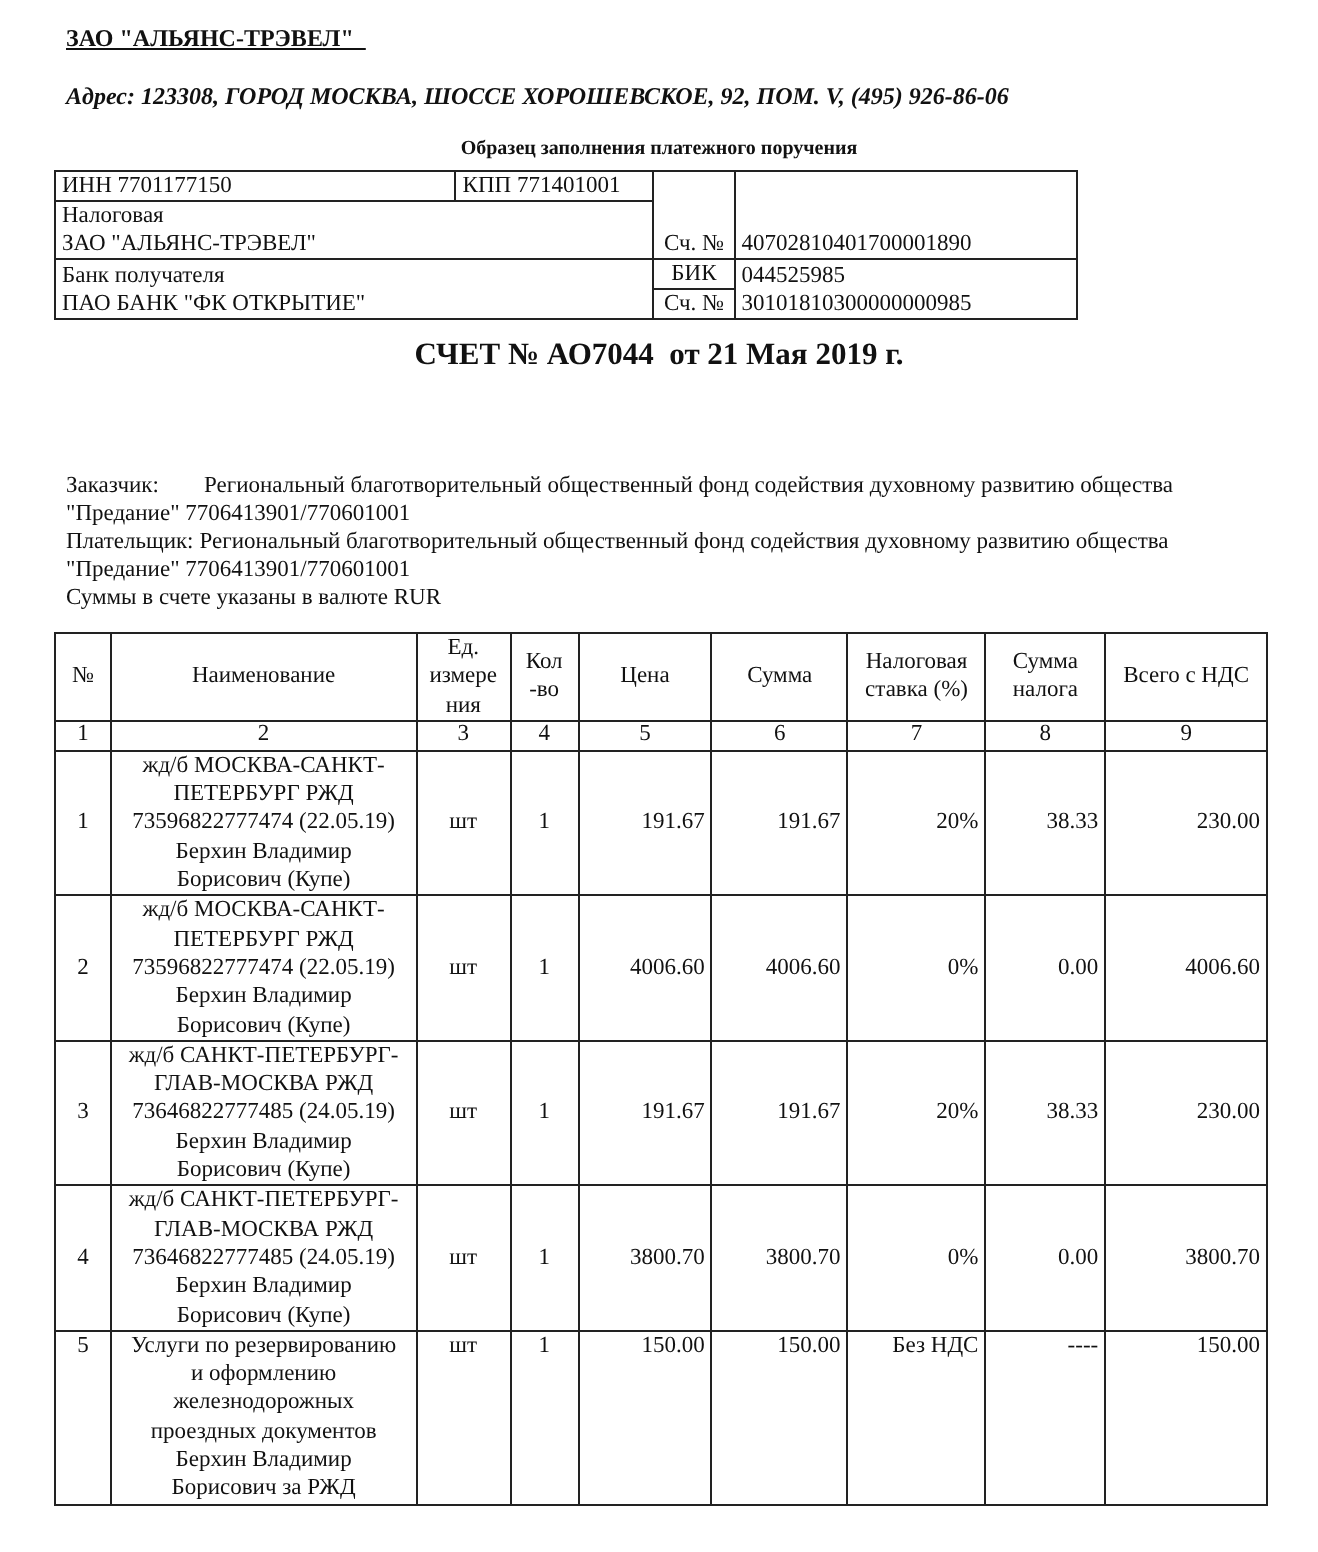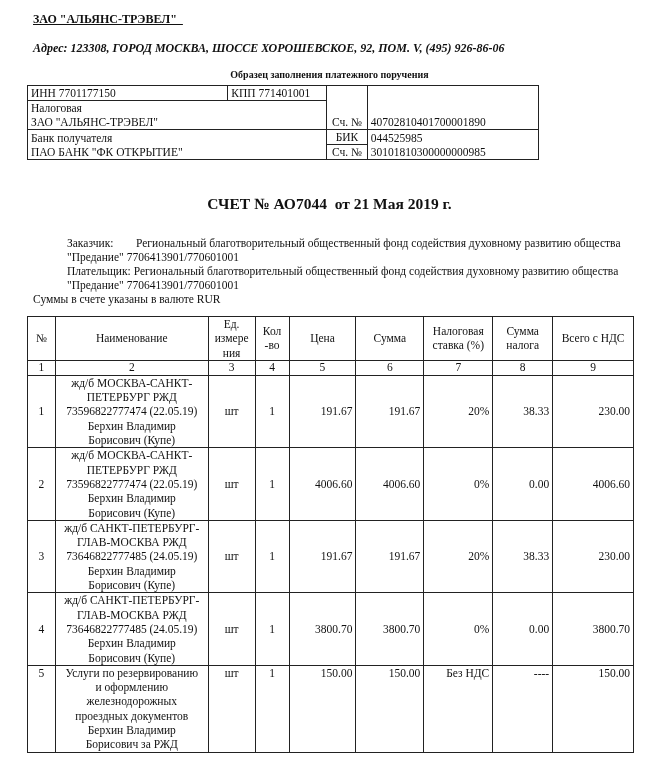--- a/index.html
+++ b/index.html
@@ -13,23 +13,23 @@
   .address { left: 33px; top: 41px; font-weight: bold; font-size: 12px; white-space: nowrap; font-style: italic; }
   .sample-title { left: 0; width: 659px; top: 69px; text-align: center; font-weight: bold; font-size: 10px; }
 
   table { border-collapse: collapse; }
   .bank { position: absolute; left: 27px; top: 85px; width: 512px; font-size: 11.5px; }
   .bank td { border: 1px solid #222; padding: 0 3px; line-height: 14px; vertical-align: bottom; }
   .bank td.nob-top { border-top: none; }
   .bank td.nob-bottom { border-bottom: none; }
   .bank td.center { text-align: center; }
 
-  .invoice-title { left: 0; width: 659px; top: 169px; text-align: center; font-weight: bold; font-size: 15.5px; white-space: pre; margin-top: 26px; }
-
-  .party { left: 33px; font-size: 11.5px; line-height: 14px; margin-left: 34px; }
+  .invoice-title { left: 0; width: 659px; top: 169px; text-align: center; font-weight: bold; font-size: 15.5px; white-space: pre; }
+
+  .party { left: 33px; font-size: 11.5px; line-height: 14px; }
   .party .lbl { display: inline-block; }
   .currency { left: 33px; top: 293px; font-size: 11.5px; }
 
   .items { position: absolute; left: 27px; top: 316px; width: 607px; font-size: 11.5px; }
   .items th, .items td { border: 1px solid #222; padding: 0 3px; line-height: 14.3px; font-weight: normal; }
   .items th { text-align: center; vertical-align: middle; height: 42px; }
   .items tr.nums td { text-align: center; height: 14px; line-height: 13px; }
   .items td.num { text-align: right; vertical-align: middle; }
   .items td.c { text-align: center; vertical-align: middle; }
   .items td.name { text-align: center; vertical-align: top; }

